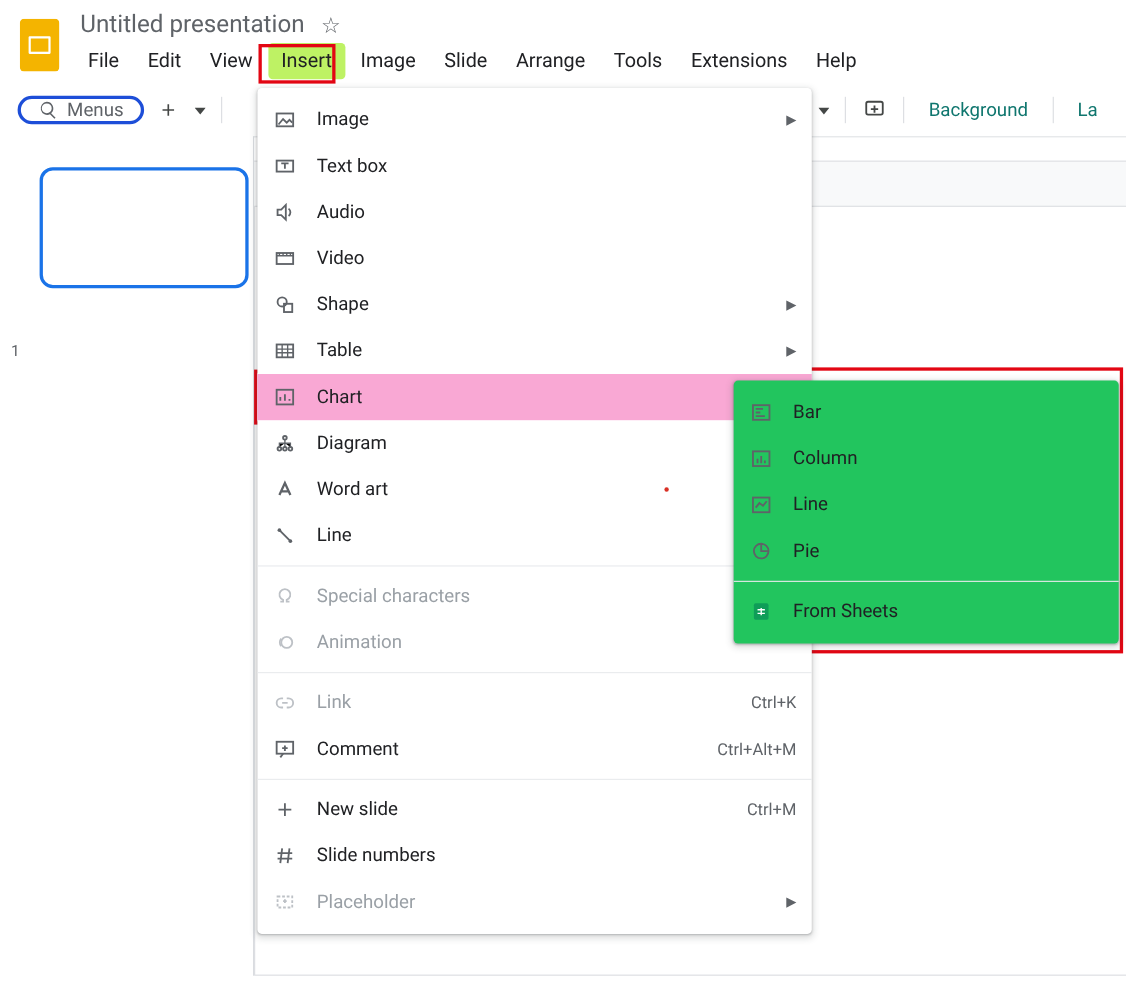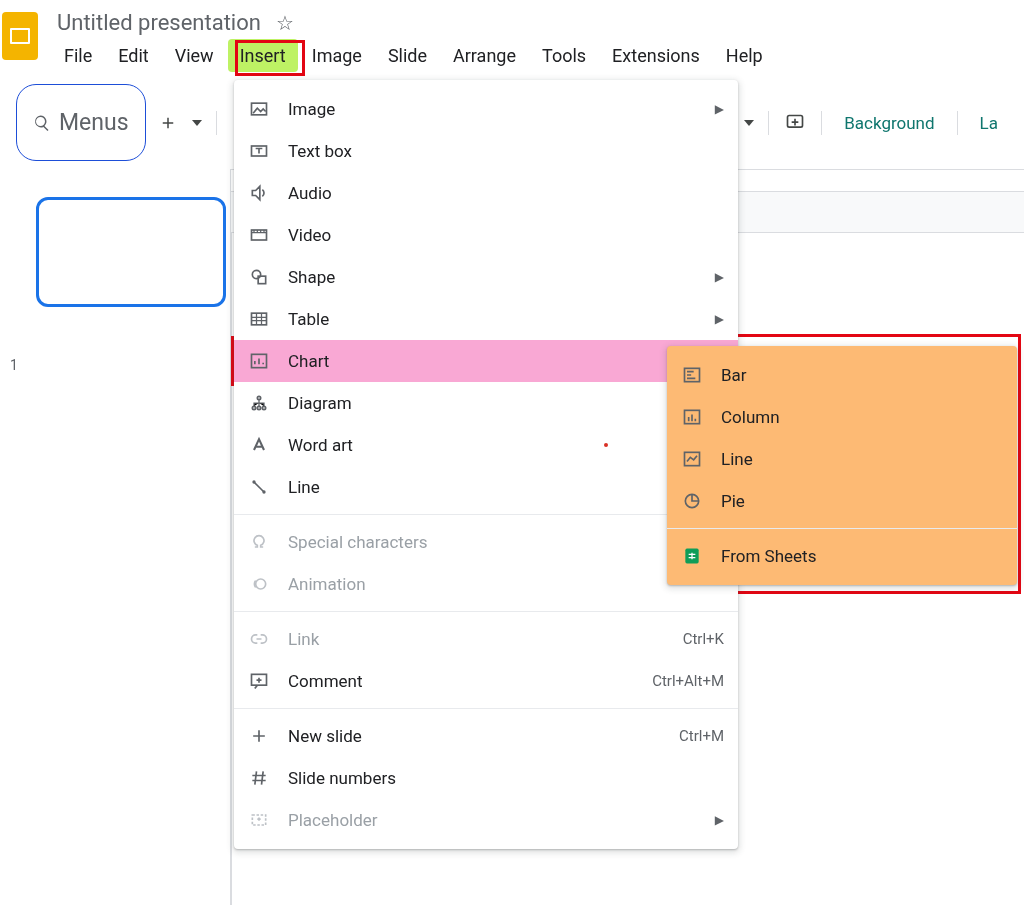--- a/index.html
+++ b/index.html
@@ -7,22 +7,22 @@
       font-family: "Google Sans", Roboto, Arial, sans-serif;
       background: #fff;
       color: #202124;
       width: 1024px;
       height: 905px;
       overflow: hidden;
       position: relative;
     }
     .header {
       display: flex;
-      align-items: flex-start;
-      padding: 8px 16px 0 0;
+      align-items: center;
+      padding: 8px 16px 0 16px;
       gap: 12px;
     }
     .logo {
       width: 40px;
       height: 52px;
       display: flex;
       align-items: center;
       justify-content: center;
       margin-top: 2px;
     }
@@ -65,25 +65,25 @@
     .toolbar {
       display: flex;
       align-items: center;
       padding: 12px 16px 8px 16px;
       gap: 8px;
     }
     .menus-pill {
       display: flex;
       align-items: center;
       gap: 8px;
-      border: 1px solid #1d4ed8;
+      border: 3px solid #1d4ed8;
       border-radius: 20px;
-      padding: 24px 16px;
-      color: #5f6368;
-      font-size: 23px;
+      padding: 0 16px;
+      color: #5f6368;
+      font-size: 17px;
     }
     .toolbar-btn {
       width: 28px;
       height: 28px;
       display: flex;
       align-items: center;
       justify-content: center;
       color: #444746;
       cursor: pointer;
       border-radius: 4px;
@@ -228,21 +228,21 @@
     .red-dot {
       width: 4px; height: 4px; background: #d93025; border-radius: 50%;
       position: absolute; right: 130px; top: 50%; transform: translateY(-50%);
     }
     
     .submenu {
       position: absolute;
       left: 667px;
       top: 346px;
       width: 350px;
-      background: #fdba74;
+      background: #22c55e;
       box-shadow: 0 2px 6px 2px rgba(60,64,67,.15), 0 1px 2px rgba(60,64,67,.3);
       border-radius: 4px;
       z-index: 101;
       padding: 8px 0;
     }
   </style>
 </head>
 <body>
 
 <div class="header">

